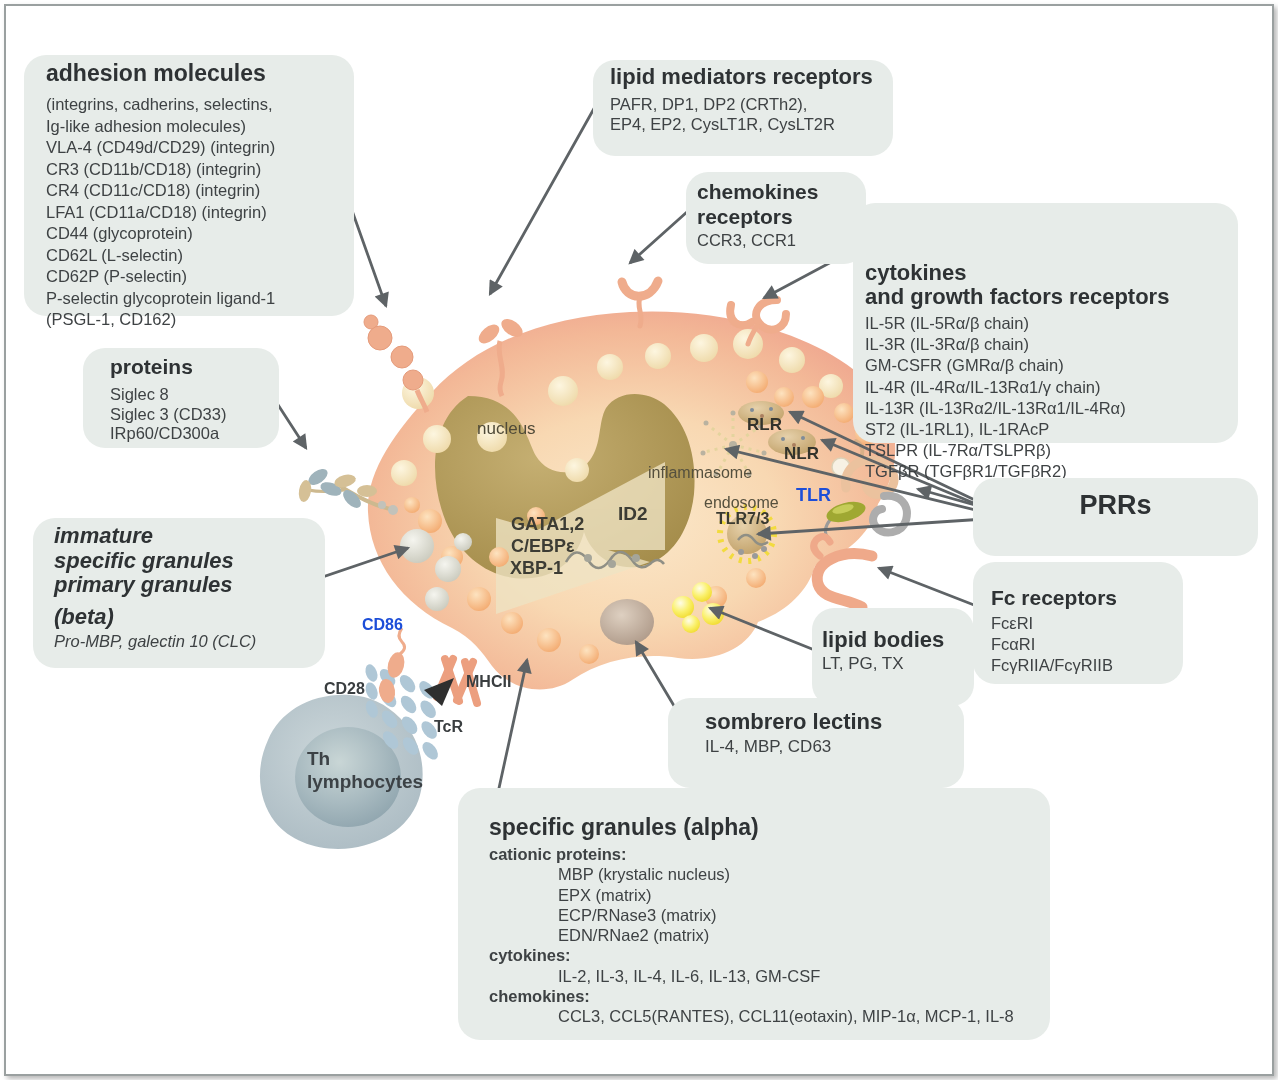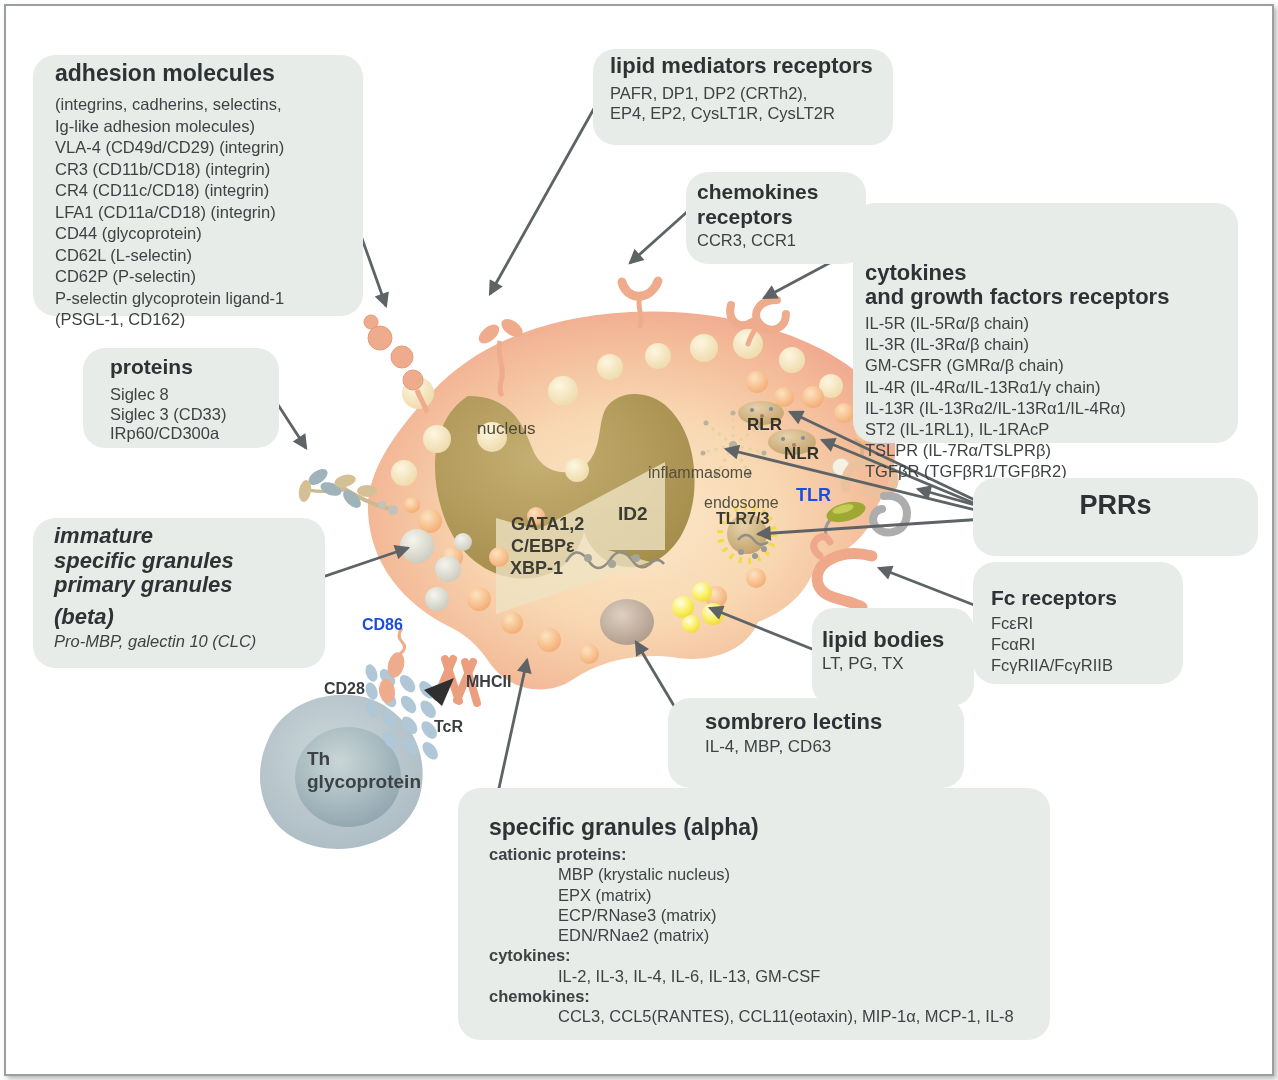--- a/index.html
+++ b/index.html
@@ -290,38 +290,38 @@
       <polyline points="1000,516 726,449" marker-end="url(#ah)"></polyline>
       <polyline points="1000,512 918,489" marker-end="url(#ah)"></polyline>
       <polyline points="1000,518 758,534" marker-end="url(#ah)"></polyline>
       <polyline points="1120,612 992,612 879,568" marker-end="url(#ah)"></polyline>
       <polyline points="945,653 822,653 710,608" marker-end="url(#ah)"></polyline>
       <polyline points="912,736 692,736 636,642" marker-end="url(#ah)"></polyline>
       <polyline points="727,843 487,843 527,660" marker-end="url(#ah)"></polyline>
     </g>
   </svg>
 
-  <div class="box" style="left:33px;top:55px;width:330px;height:261px;padding:5px 10px 0 22px;">
+  <div class="box" style="left:24px;top:55px;width:330px;height:261px;padding:5px 10px 0 22px;">
     <p class="t" style="font-size:23px;line-height:26px;">adhesion molecules</p>
     <div style="margin-top:8px;font-size:16.5px;line-height:21.5px;">
       <p>(integrins, cadherins, selectins,</p>
       <p>Ig-like adhesion molecules)</p>
       <p>VLA-4 (CD49d/CD29) (integrin)</p>
       <p>CR3 (CD11b/CD18) (integrin)</p>
       <p>CR4 (CD11c/CD18) (integrin)</p>
       <p>LFA1 (CD11a/CD18) (integrin)</p>
       <p>CD44 (glycoprotein)</p>
       <p>CD62L (L-selectin)</p>
       <p>CD62P (P-selectin)</p>
       <p>P-selectin glycoprotein ligand-1</p>
       <p>(PSGL-1, CD162)</p>
     </div>
   </div>
 
-  <div class="box" style="left:593px;top:49px;width:300px;height:96px;padding:4px 8px 0 17px;">
+  <div class="box" style="left:593px;top:60px;width:300px;height:96px;padding:4px 8px 0 17px;">
     <p class="t" style="font-size:22px;line-height:25px;">lipid mediators receptors</p>
     <div style="margin-top:5px;font-size:16.5px;line-height:20px;">
       <p>PAFR, DP1, DP2 (CRTh2),</p>
       <p>EP4, EP2, CysLT1R, CysLT2R</p>
     </div>
   </div>
 
   <div class="box" style="left:686px;top:172px;width:180px;height:92px;padding:9px 8px 0 11px;">
     <p class="t" style="font-size:21px;line-height:22px;">chemokines</p>
     <p class="t" style="font-size:21px;line-height:24px;margin-top:2px;">receptors</p>
@@ -408,16 +408,16 @@
   <div class="lbl b" style="left:716px;top:510px;font-size:16px;color:#3a3a30;">TLR7/3</div>
   <div class="lbl b" style="left:747px;top:415px;font-size:17px;color:#33332c;">RLR</div>
   <div class="lbl b" style="left:784px;top:444px;font-size:17px;color:#33332c;">NLR</div>
   <div class="lbl b" style="left:796px;top:485px;font-size:18px;color:#1d4ed8;">TLR</div>
 
   <div class="lbl b" style="left:362px;top:616px;font-size:16px;color:#1d4ed8;">CD86</div>
   <div class="lbl b" style="left:324px;top:680px;font-size:16px;color:#3a3e40;">CD28</div>
   <div class="lbl b" style="left:466px;top:673px;font-size:16px;color:#3a3e40;">MHCII</div>
   <div class="lbl b" style="left:434px;top:718px;font-size:16px;color:#3a3e40;">TcR</div>
   <div class="lbl b" style="left:307px;top:748px;font-size:19px;color:#3c4246;">Th</div>
-  <div class="lbl b" style="left:307px;top:771px;font-size:19px;color:#3c4246;">glycoprotein</div>
+  <div class="lbl b" style="left:307px;top:771px;font-size:19px;color:#3c4246;">lymphocytes</div>
 
   <div class="frame"></div>
 </div>
 
 </body></html>

